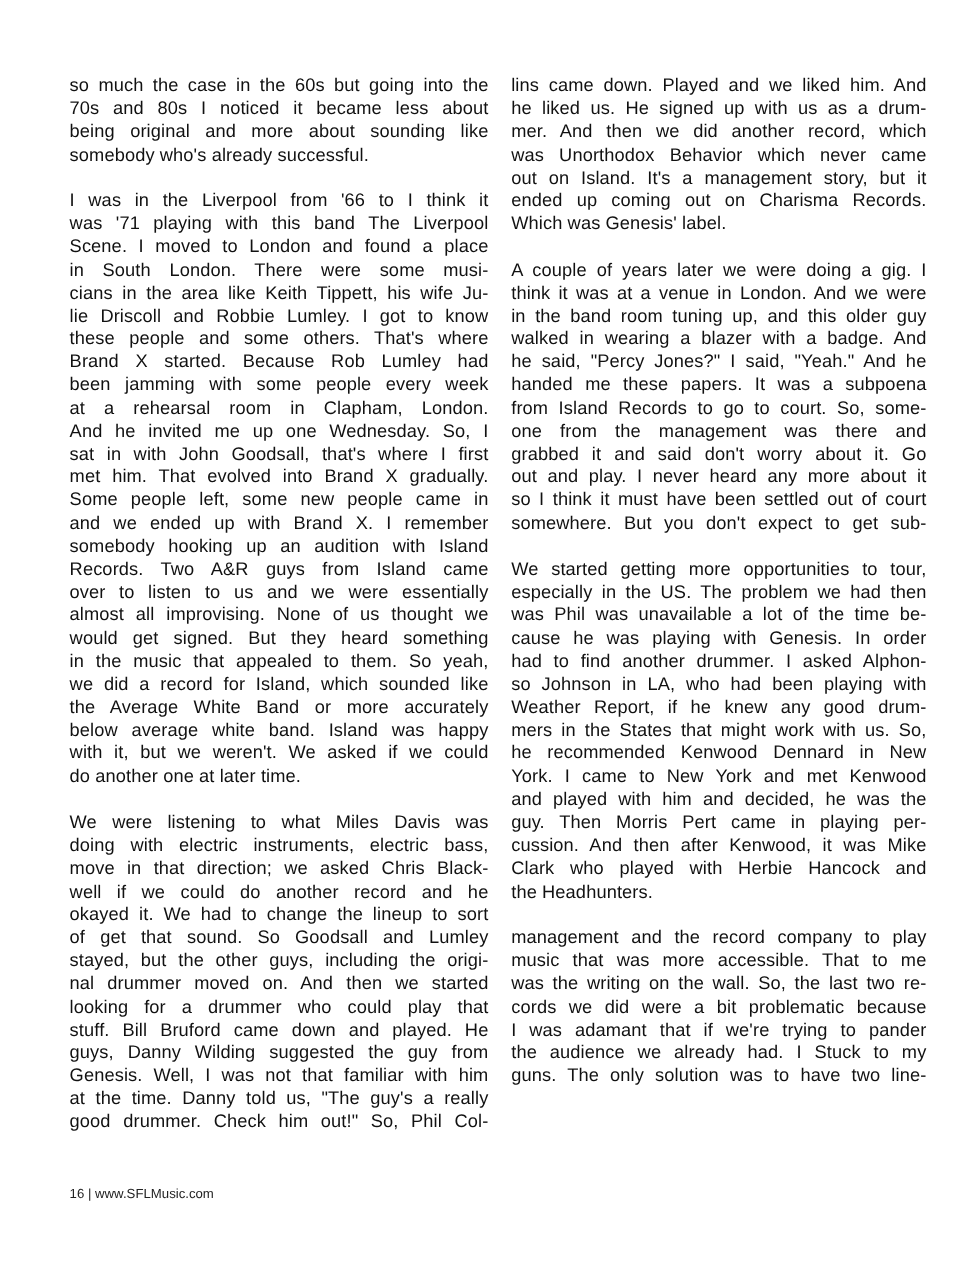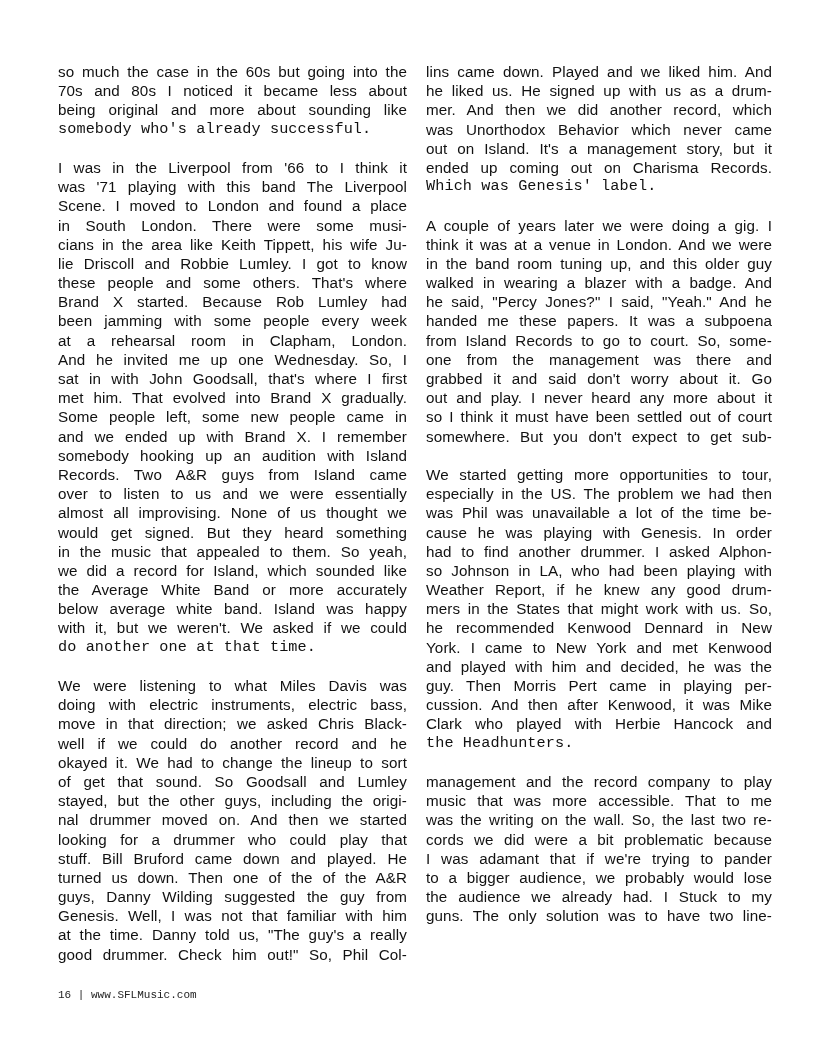--- a/index.html
+++ b/index.html
@@ -5,23 +5,23 @@
     html, body { margin: 0; padding: 0; background: #ffffff; }
     body { width: 816px; height: 1056px; position: relative; overflow: hidden;
            font-family: "Liberation Sans", sans-serif; color: #111111; }
     .col { position: absolute; top: 62px; }
     .col-left { left: 58px; width: 349px; }
     .col-right { left: 426px; width: 346px; }
     .para { margin: 0 0 19.2px 0; }
     .line { display: block; font-size: 15.2px; line-height: 19.2px; height: 19.2px;
             text-align: justify; text-align-last: justify; white-space: nowrap; overflow: visible;
             letter-spacing: 0.1px; }
-    .line.last { text-align-last: left; font-family: Liberation Mono, monospace; }
+    .line.last { text-align-last: left; }
     .footer { position: absolute; left: 58px; top: 989px; font-size: 11px; color: #222;
-              font-family: Liberation Mono, monospace; }
+              font-family: Liberation Sans, sans-serif; }
   </style>
 </head>
 <body>
 
 <div class="col col-left">
     <div class="para">
       <span class="line">so much the case in the 60s but going into the</span>
       <span class="line">70s and 80s I noticed it became less about</span>
       <span class="line">being original and more about sounding like</span>
       <span class="line last">somebody who's already successful.</span>
@@ -45,34 +45,33 @@
       <span class="line">somebody hooking up an audition with Island</span>
       <span class="line">Records. Two A&amp;R guys from Island came</span>
       <span class="line">over to listen to us and we were essentially</span>
       <span class="line">almost all improvising. None of us thought we</span>
       <span class="line">would get signed. But they heard something</span>
       <span class="line">in the music that appealed to them. So yeah,</span>
       <span class="line">we did a record for Island, which sounded like</span>
       <span class="line">the Average White Band or more accurately</span>
       <span class="line">below average white band. Island was happy</span>
       <span class="line">with it, but we weren't. We asked if we could</span>
-      <span class="line last">do another one at that time.</span>
+      <span class="line last">do another one at later time.</span>
     </div>
     <div class="para">
       <span class="line">We were listening to what Miles Davis was</span>
       <span class="line">doing with electric instruments, electric bass,</span>
       <span class="line">move in that direction; we asked Chris Black-</span>
       <span class="line">well if we could do another record and he</span>
       <span class="line">okayed it. We had to change the lineup to sort</span>
       <span class="line">of get that sound. So Goodsall and Lumley</span>
       <span class="line">stayed, but the other guys, including the origi-</span>
       <span class="line">nal drummer moved on. And then we started</span>
       <span class="line">looking for a drummer who could play that</span>
       <span class="line">stuff. Bill Bruford came down and played. He</span>
-      <span class="line">turned us down. Then one of the of the A&amp;R</span>
       <span class="line">guys, Danny Wilding suggested the guy from</span>
       <span class="line">Genesis. Well, I was not that familiar with him</span>
       <span class="line">at the time. Danny told us, "The guy's a really</span>
       <span class="line">good drummer. Check him out!"  So, Phil Col-</span>
     </div>
   </div>
 <div class="col col-right">
     <div class="para">
       <span class="line">lins came down. Played and we liked him. And</span>
       <span class="line">he liked us. He signed up with us as a drum-</span>
@@ -112,19 +111,18 @@
       <span class="line">cussion. And then after Kenwood, it was Mike</span>
       <span class="line">Clark who played with Herbie Hancock and</span>
       <span class="line last">the Headhunters.</span>
     </div>
     <div class="para">
       <span class="line">management and the record company to play</span>
       <span class="line">music that was more accessible. That to me</span>
       <span class="line">was the writing on the wall. So, the last two re-</span>
       <span class="line">cords we did were a bit problematic because</span>
       <span class="line">I was adamant that if we're trying to pander</span>
-      <span class="line">to a bigger audience, we probably would lose</span>
       <span class="line">the audience we already had. I Stuck to my</span>
       <span class="line">guns. The only solution was to have two line-</span>
     </div>
   </div>
 
 <div class="footer">16 | www.SFLMusic.com</div>
 
 </body></html>

